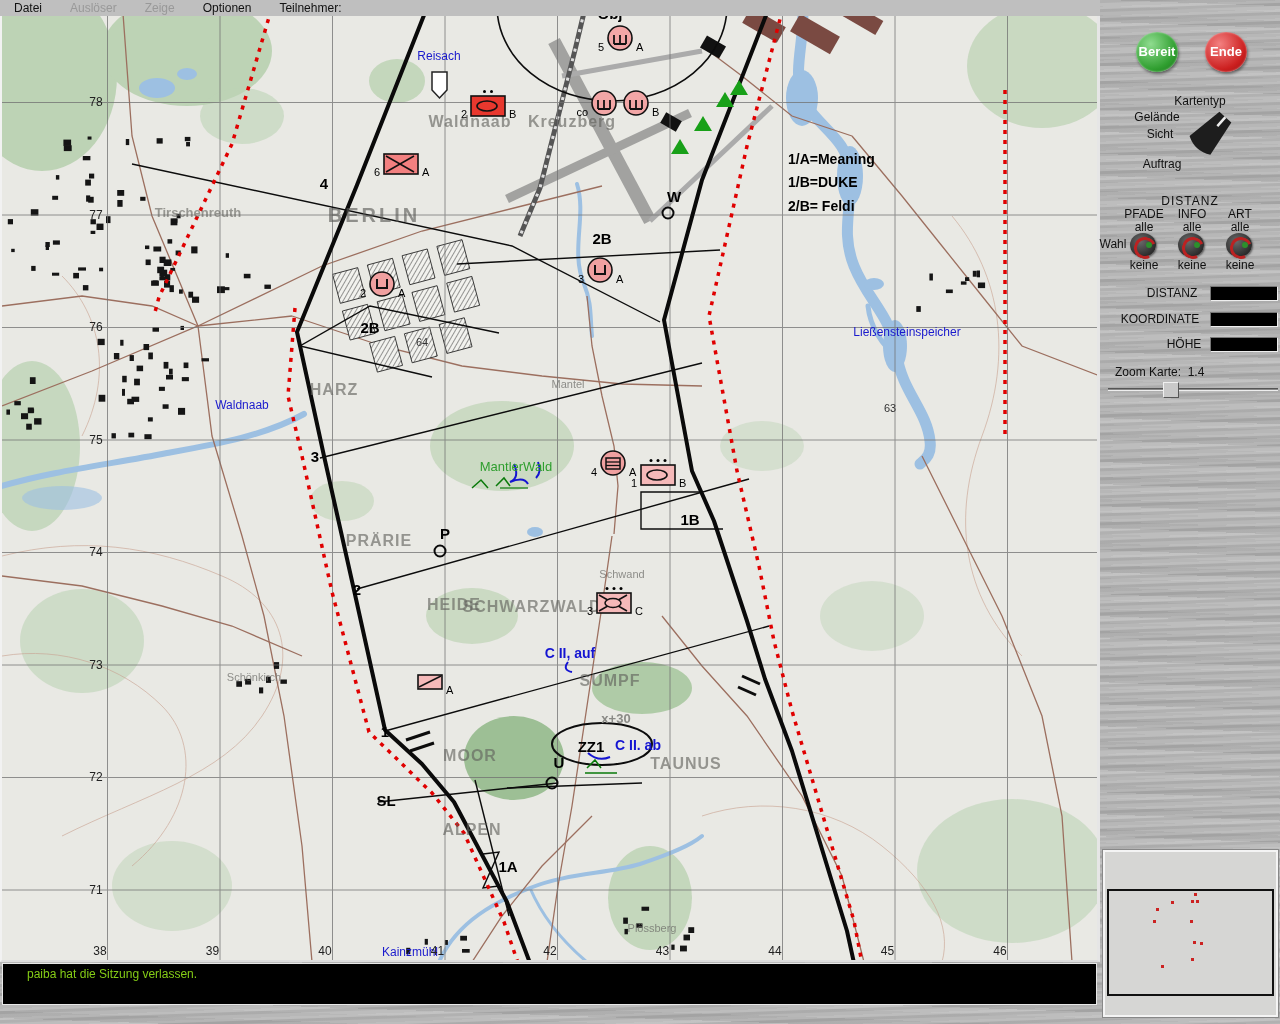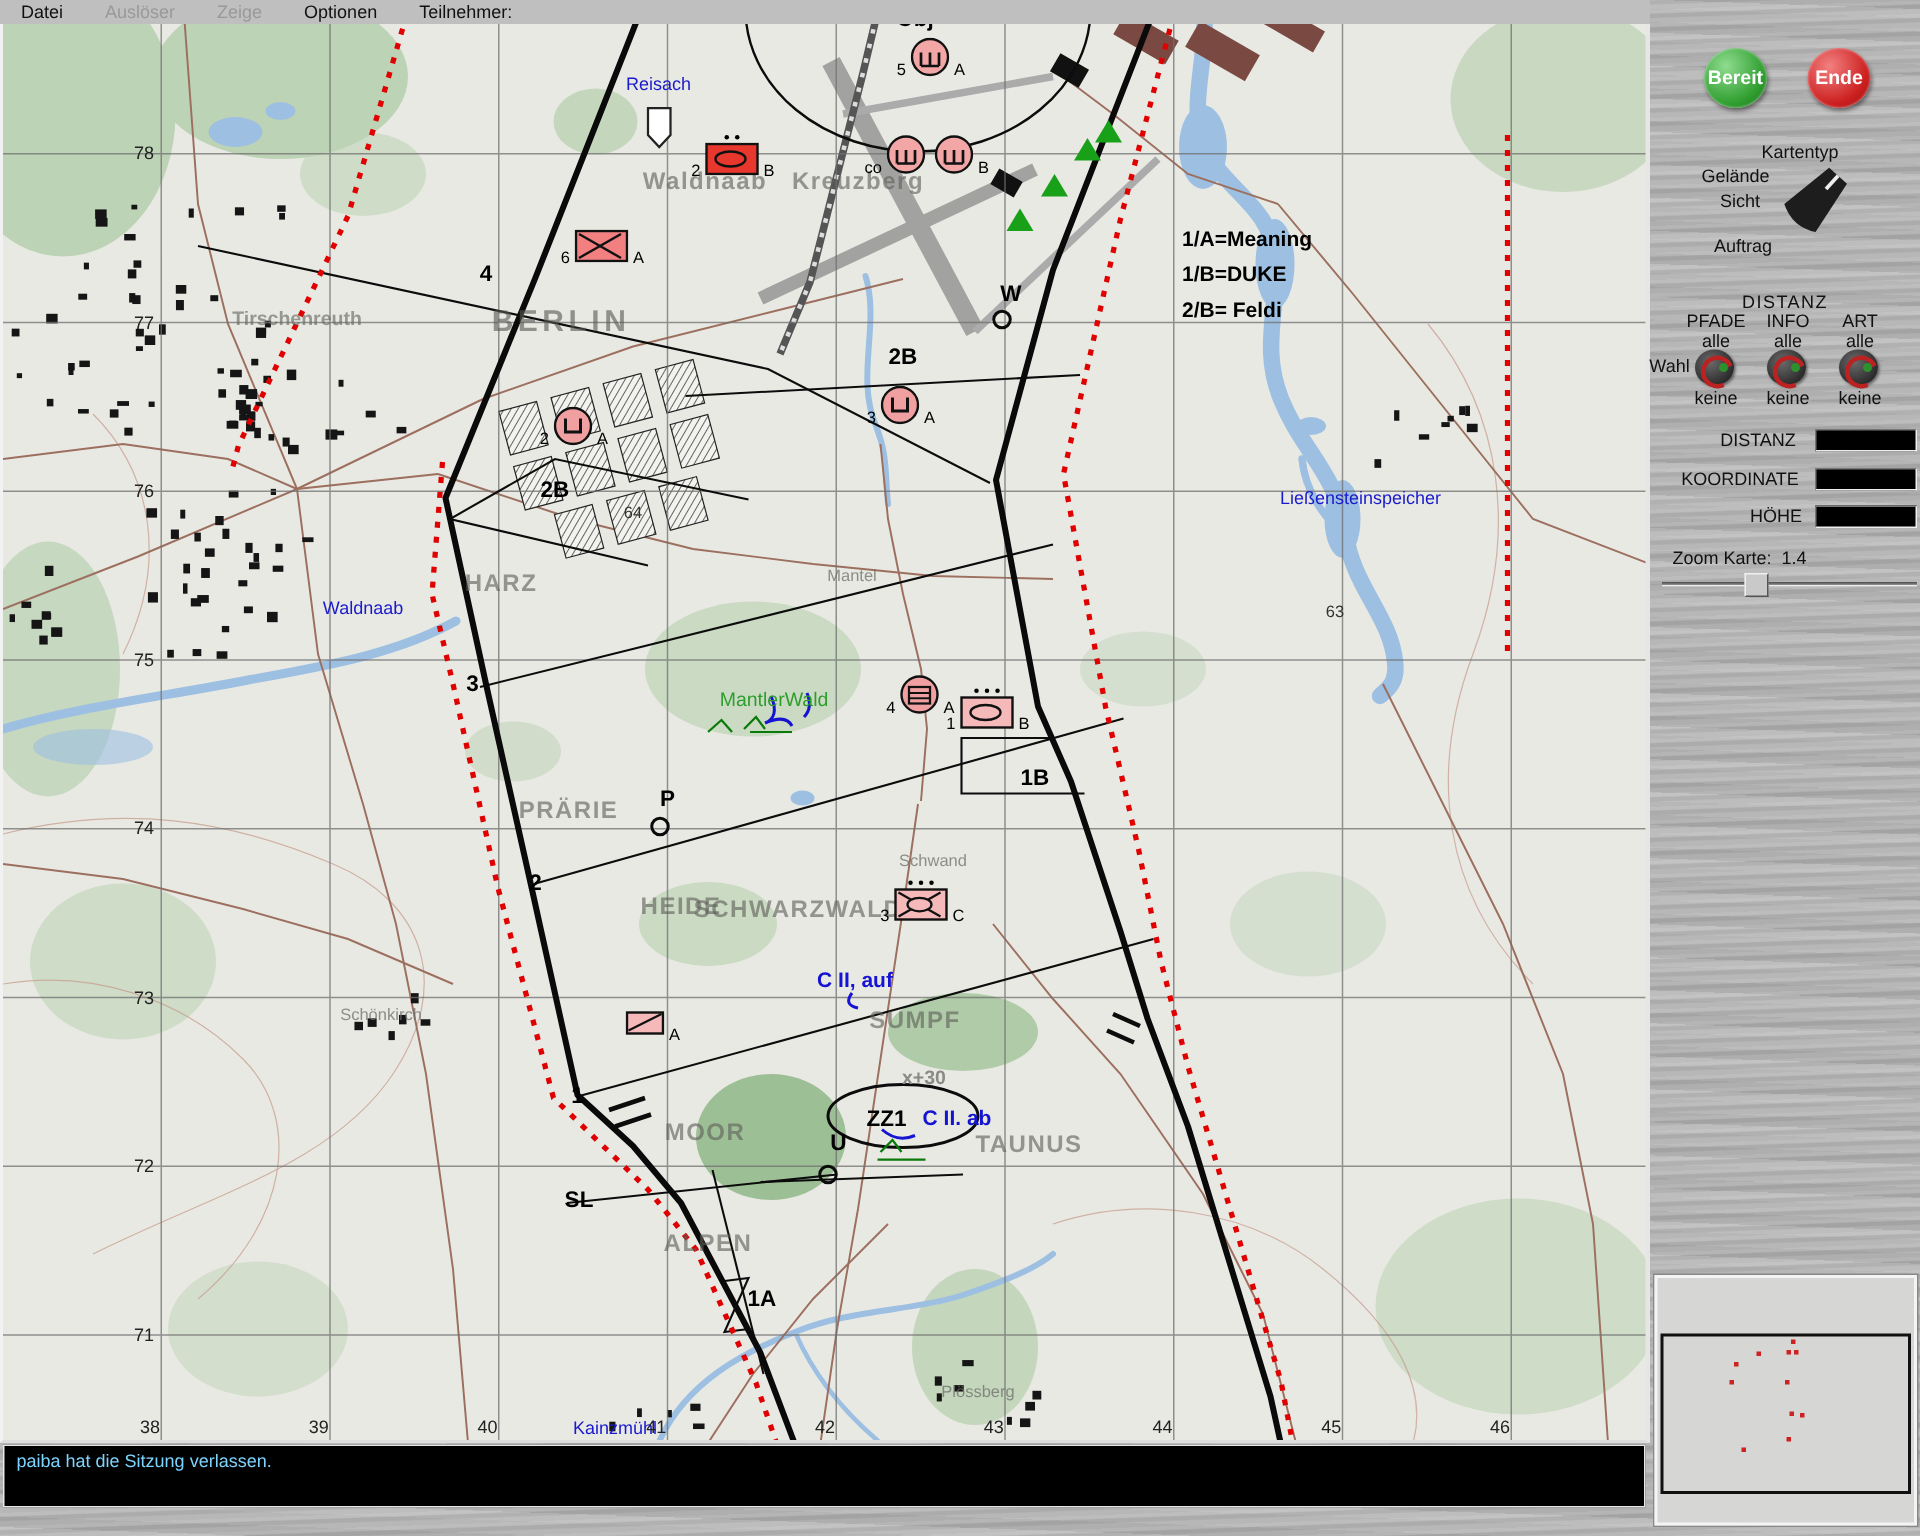--- a/index.html
+++ b/index.html
@@ -41,22 +41,22 @@
   
   .unit { position:absolute; transform:translate(-50%,-50%); }
   .unit .lbl { position:absolute; font-size:11px; color:#000; top:60%; }
   .unit .lbl.l { right:100%; padding-right:3px; }
   .unit .lbl.r { left:100%; padding-left:3px; }
   .unit .dots { position:absolute; bottom:100%; left:50%; transform:translateX(-50%);
     display:flex; gap:4px; padding-bottom:2px; }
   .unit .dots i { width:3px; height:3px; background:#000; border-radius:50%; }
   
   #chatbox { position:absolute; left:2px; top:963px; width:1095px; height:42px;
-    background:#000; border:1px solid #e8e8e8; padding:3px 8px;
-    font-size:12px; color:#7dd3fc; }
+    background:#000; border:1px solid #e8e8e8; padding:3px 24px;
+    font-size:12px; color:#84cc16; }
   #chatline { position:absolute; left:0; top:1006px; width:1100px; height:18px;
     background:#000; color:#e8e8e8; font-size:12px; line-height:18px; padding-left:6px; }
   #to-all { position:absolute; left:1005px; top:2px; width:87px; height:14px;
     background:#b5b5b5; border:1px solid; border-color:#e8e8e8 #555 #555 #e8e8e8;
     font-size:11px; color:#000; text-align:center; line-height:12px; }
   
   #panel { position:absolute; left:1100px; top:0; width:148px; height:1024px; font-size:12px; color:#111; }
   .round-btn { position:absolute; width:42px; height:40px; border-radius:50%;
     color:#fff; font-weight:bold; font-size:13px; text-align:center; line-height:40px;
     box-shadow:1px 2px 3px rgba(0,0,0,.45), inset 0 0 2px rgba(255,255,255,.6); cursor:pointer; }

